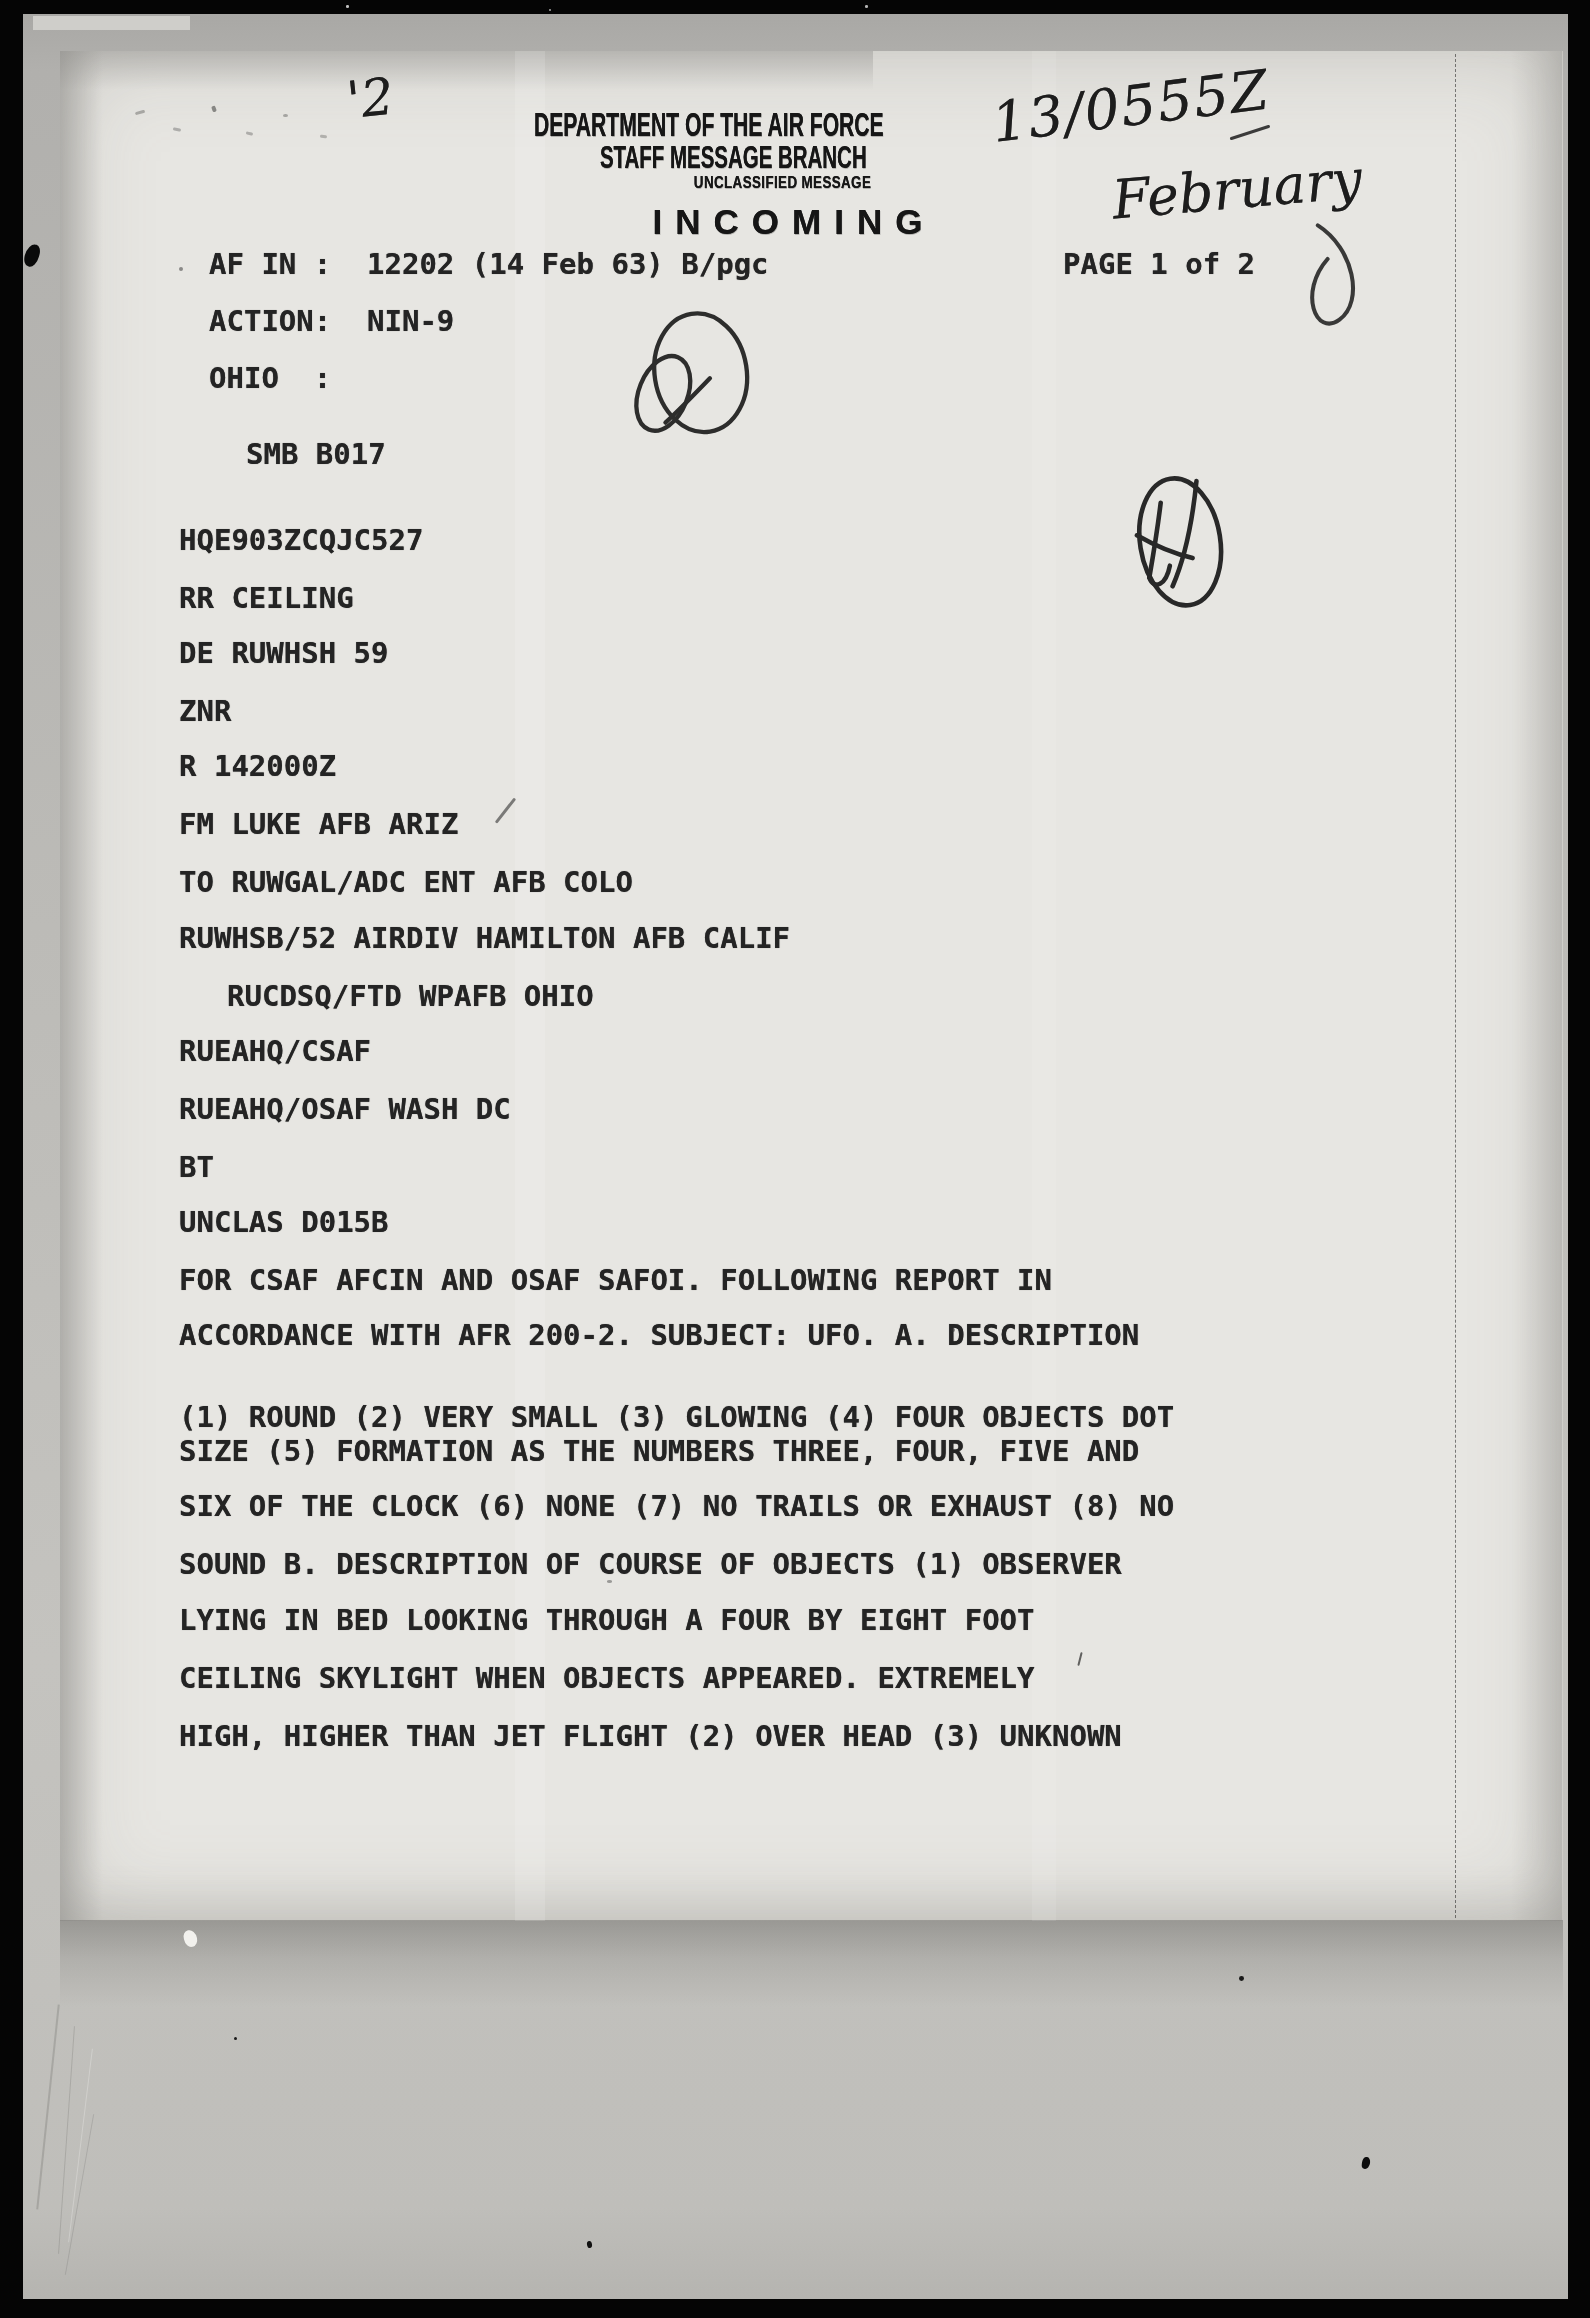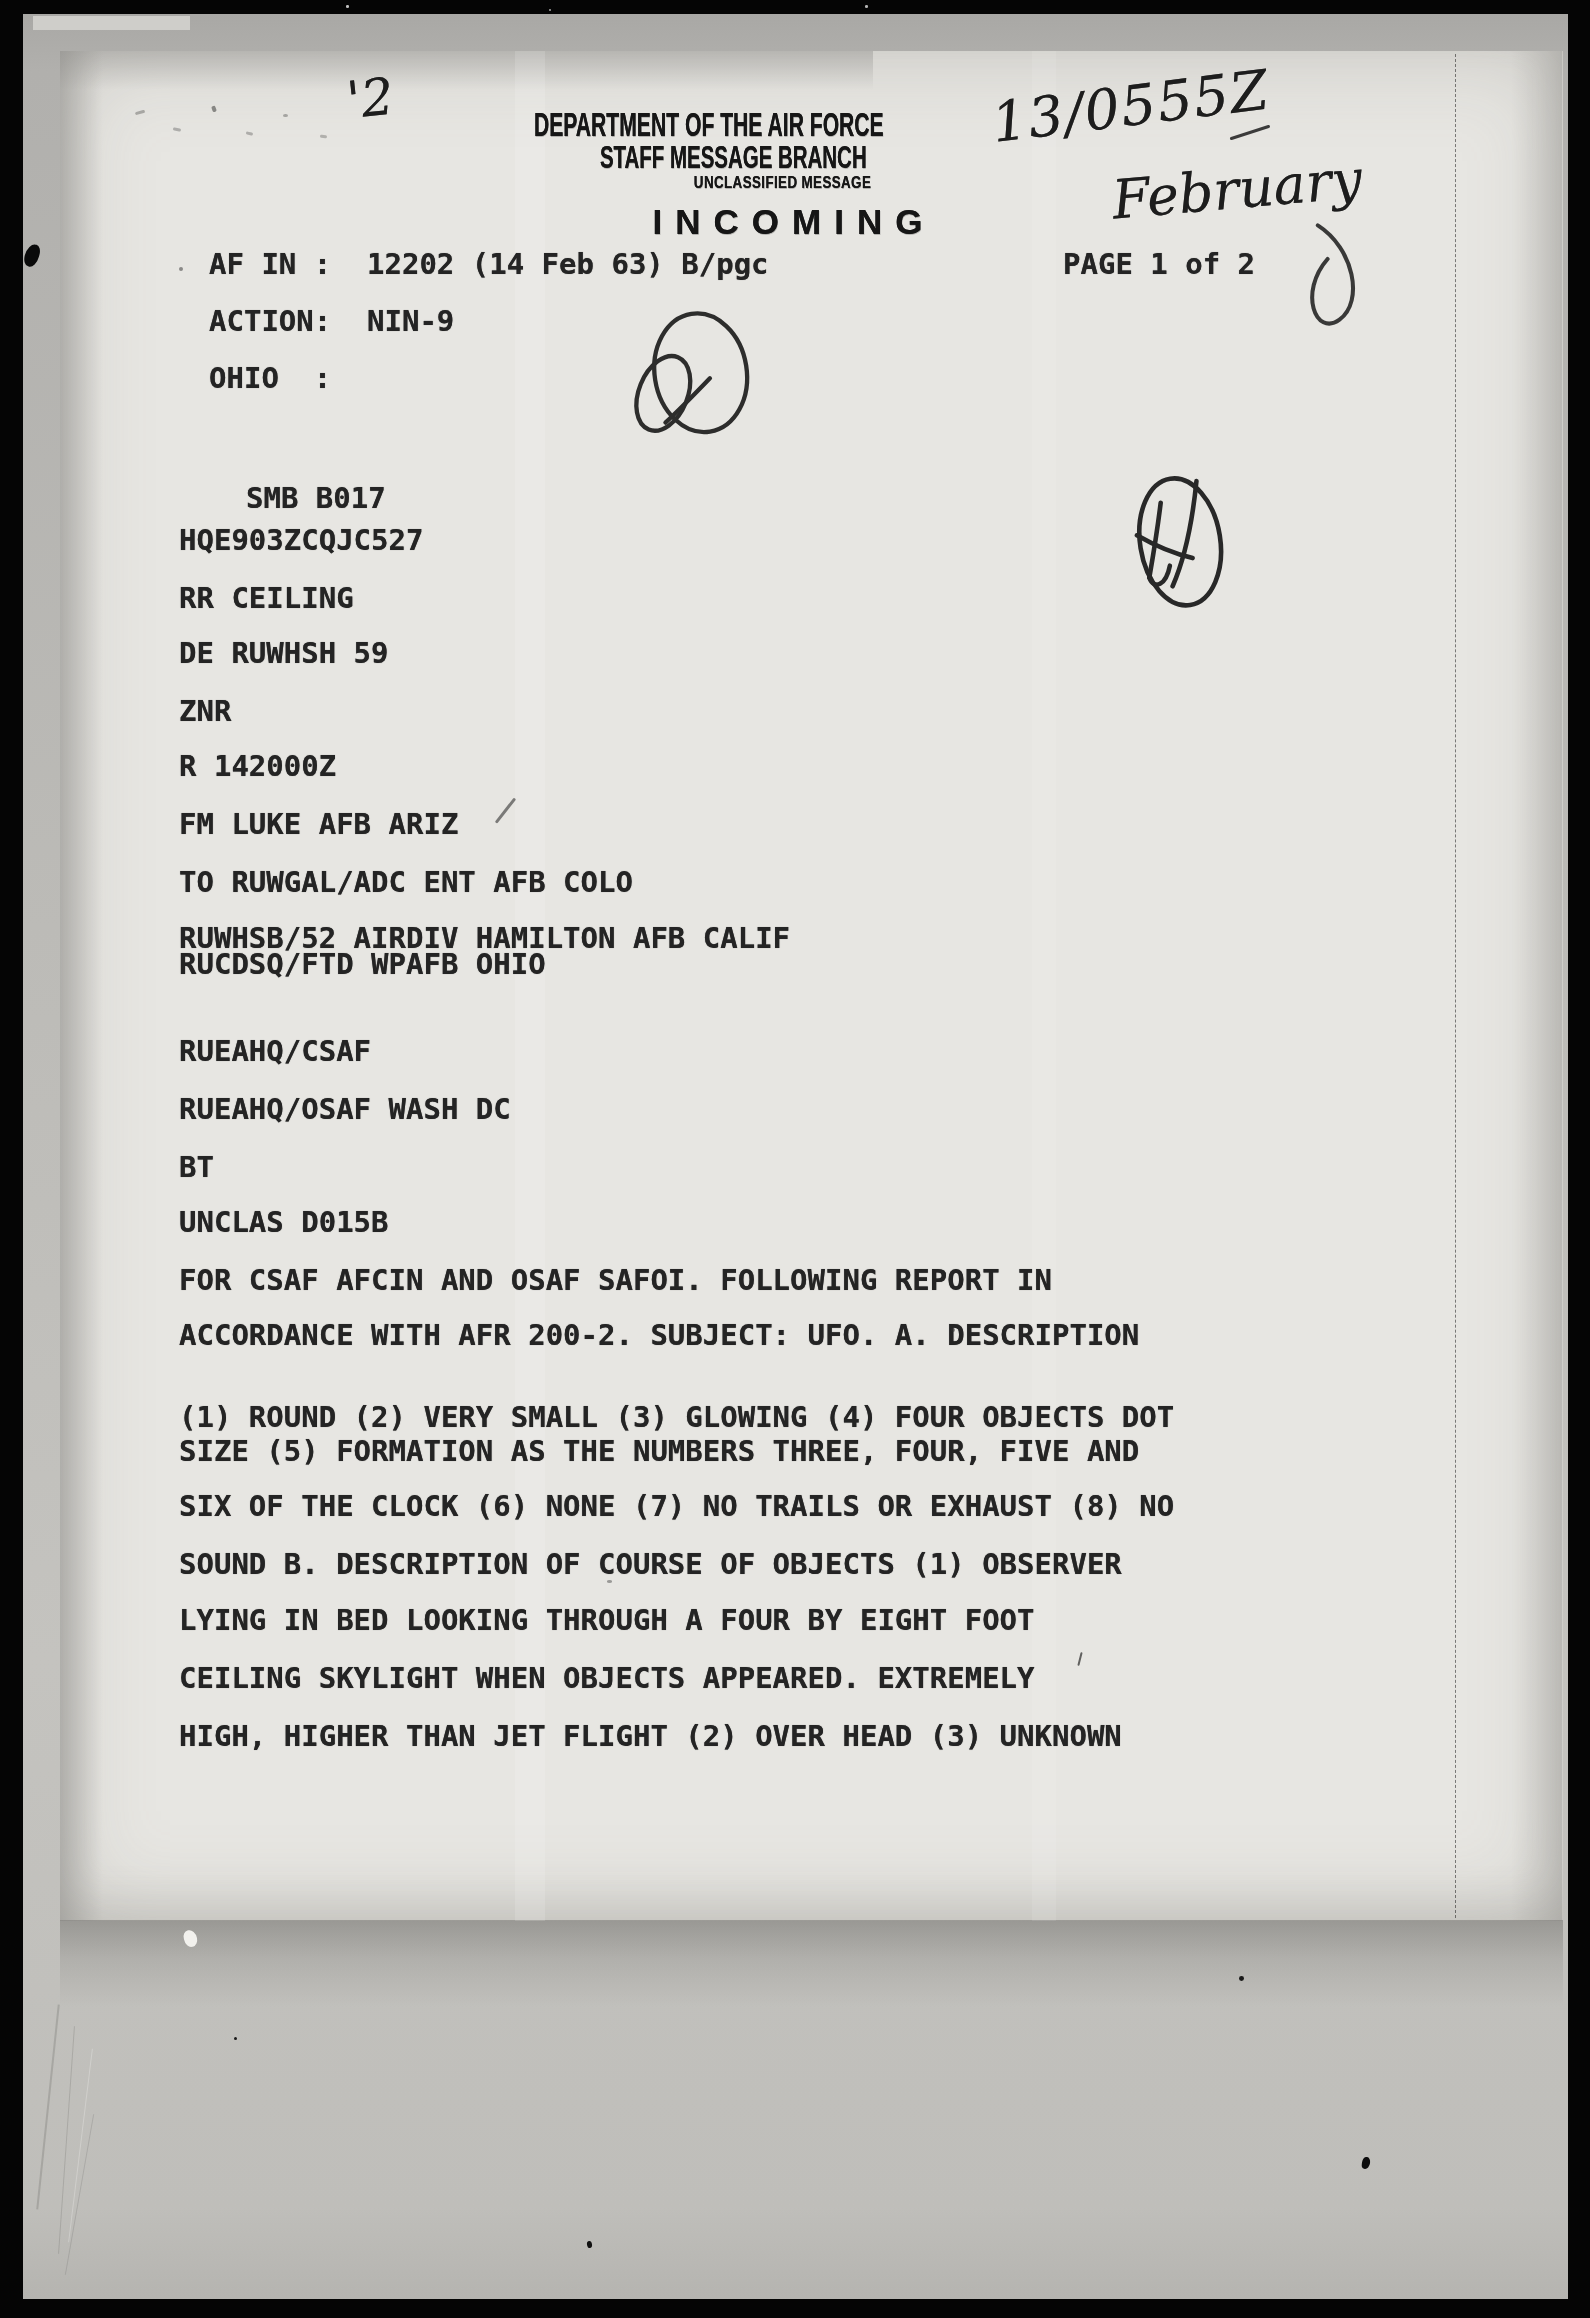--- a/index.html
+++ b/index.html
@@ -98,30 +98,30 @@
   <div class="stamp center" style="left:794px;top:202px;font-size:35px;letter-spacing:13px;margin-right:-13px;transform:translateX(-50%);">INCOMING</div>
 
   <div class="mono" style="left:209px;top:250px;">AF IN :</div>
   <div class="mono" style="left:367px;top:250px;">12202 (14 Feb 63) B/pgc</div>
   <div class="mono" style="left:1063px;top:250px;">PAGE 1 of 2</div>
   <div class="mono" style="left:209px;top:307px;">ACTION:</div>
   <div class="mono" style="left:367px;top:307px;">NIN-9</div>
   <div class="mono" style="left:209px;top:364px;">OHIO  :</div>
 
   <div>
-      <div class="msg-line first" style="top: 484px; text-align: right;">SMB B017</div>
+      <div class="msg-line first" style="top: 440px; text-align: right;">SMB B017</div>
       <div class="msg-line" style="top: 526px;">HQE903ZCQJC527</div>
       <div class="msg-line" style="top: 584px;">RR CEILING</div>
       <div class="msg-line" style="top: 639px;">DE RUWHSH 59</div>
       <div class="msg-line" style="top: 697px;">ZNR</div>
       <div class="msg-line" style="top: 752px;">R 142000Z</div>
       <div class="msg-line" style="top: 810px;">FM LUKE AFB ARIZ</div>
       <div class="msg-line" style="top: 868px;">TO RUWGAL/ADC ENT AFB COLO</div>
       <div class="msg-line" style="top: 924px;">RUWHSB/52 AIRDIV HAMILTON AFB CALIF</div>
-      <div class="msg-line" style="top: 950px;">RUCDSQ/FTD WPAFB OHIO</div>
+      <div class="msg-line" style="top: 982px; margin-left: 48px;">RUCDSQ/FTD WPAFB OHIO</div>
       <div class="msg-line" style="top: 1037px;">RUEAHQ/CSAF</div>
       <div class="msg-line" style="top: 1095px;">RUEAHQ/OSAF WASH DC</div>
       <div class="msg-line" style="top: 1153px;">BT</div>
       <div class="msg-line" style="top: 1208px;">UNCLAS D015B</div>
       <div class="msg-line" style="top: 1266px;">FOR CSAF AFCIN AND OSAF SAFOI. FOLLOWING REPORT IN</div>
       <div class="msg-line" style="top: 1321px;">ACCORDANCE WITH AFR 200-2. SUBJECT: UFO. A. DESCRIPTION</div>
       <div class="msg-line" style="top: 1379px; margin-top: 24px;">(1) ROUND (2) VERY SMALL (3) GLOWING (4) FOUR OBJECTS DOT</div>
       <div class="msg-line" style="top: 1437px;">SIZE (5) FORMATION AS THE NUMBERS THREE, FOUR, FIVE AND</div>
       <div class="msg-line" style="top: 1492px;">SIX OF THE CLOCK (6) NONE (7) NO TRAILS OR EXHAUST (8) NO</div>
       <div class="msg-line" style="top: 1550px;">SOUND B. DESCRIPTION OF COURSE OF OBJECTS (1) OBSERVER</div>

